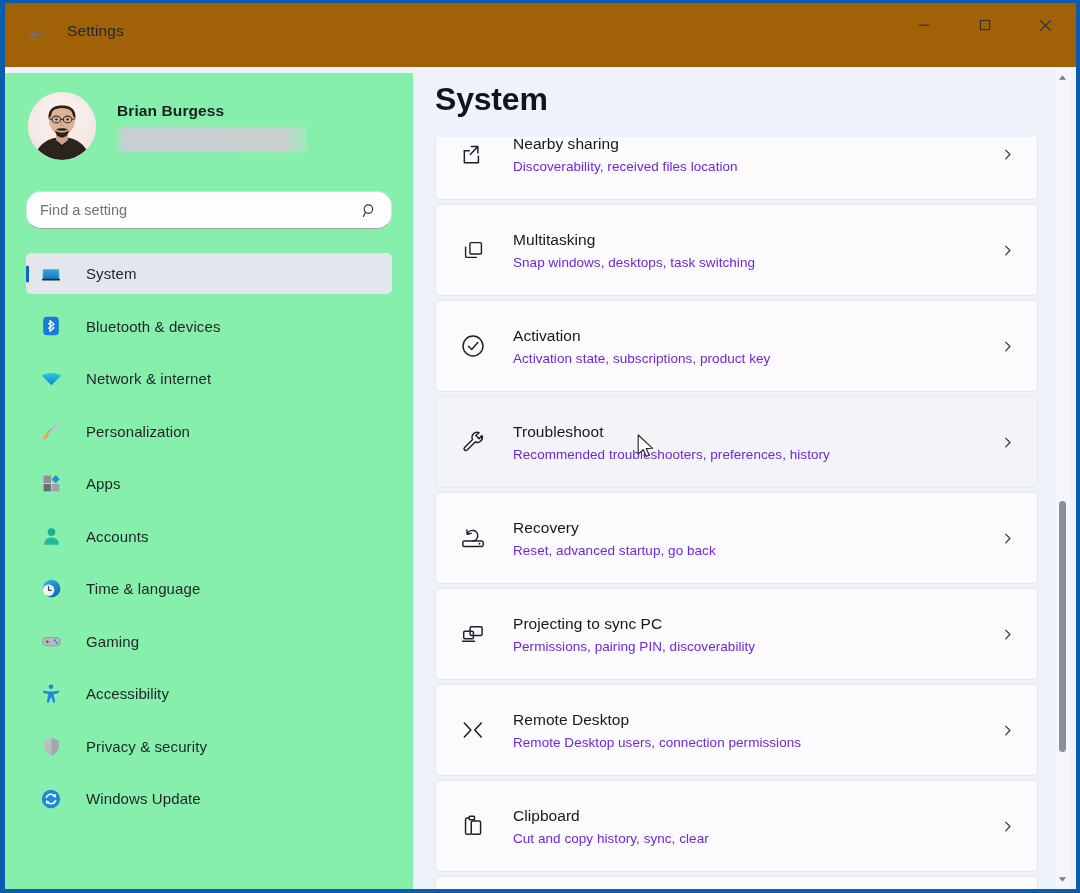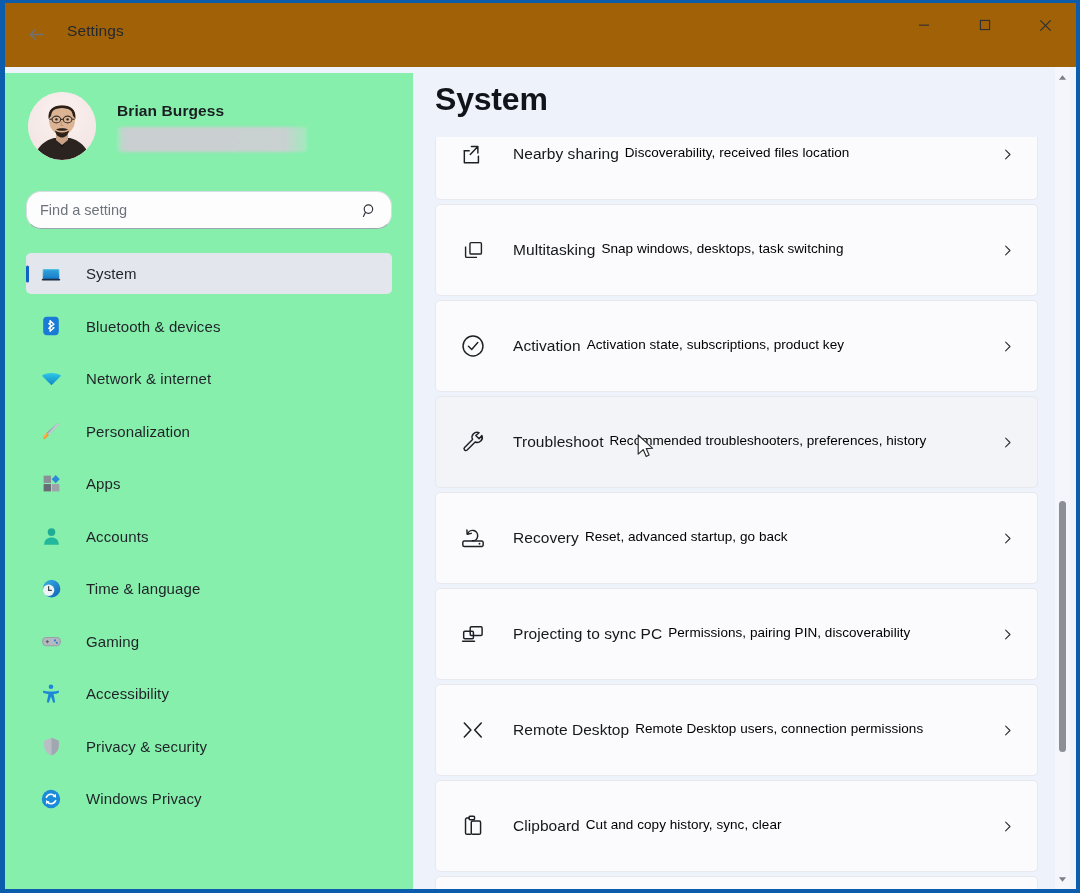--- a/index.html
+++ b/index.html
@@ -224,29 +224,29 @@
     flex: 0 0 auto;
   }
   .setting-row.hovered { background: #f3f4f8; }
   .setting-icon {
     width: 30px; height: 30px;
     flex: 0 0 30px;
     margin-right: 25px;
     display: flex; align-items: center; justify-content: center;
     color: #1d2125;
   }
-  .setting-text { flex: 1; display: flex; flex-direction: row; gap: 6px; }
+  .setting-text { flex: 1; display: flex; flex-direction: column; gap: 6px; }
   .setting-title {
     font-size: 15.5px;
     color: #15181c;
     letter-spacing: .05px;
   }
   .setting-sub {
     font-size: 13.5px;
-    color: #000000;
+    color: #6d28d9;
     letter-spacing: .05px;
   }
   .setting-chevron {
     flex: 0 0 24px;
     display: flex; align-items: center; justify-content: center;
     color: #2b2f36;
   }
 
   
   #scrollbar {
@@ -514,21 +514,21 @@
 
       <div class="nav-item">
         <span class="nav-icon">
           <svg width="22" height="22" viewBox="0 0 24 24">
             <circle cx="12" cy="12" r="10" fill="#1a8ad9"></circle>
             <path d="M16.8 9.6 A5.6 5.6 0 0 0 6.9 10.2 M7.2 14.4 A5.6 5.6 0 0 0 17.1 13.8" fill="none" stroke="#fff" stroke-width="1.7" stroke-linecap="round"></path>
             <path d="M17.6 6.4 L17.1 10.2 L13.5 9.3 Z" fill="#fff"></path>
             <path d="M6.4 17.6 L6.9 13.8 L10.5 14.7 Z" fill="#fff"></path>
           </svg>
         </span>
-        <span class="nav-label">Windows Privacy</span>
+        <span class="nav-label">Windows Update</span>
       </div>
 
     </div>
   </div>
 
   <div id="main">
     <div id="page-title-fade"></div>
     <div id="page-title">System</div>
 
     <div id="settings-scroll">

